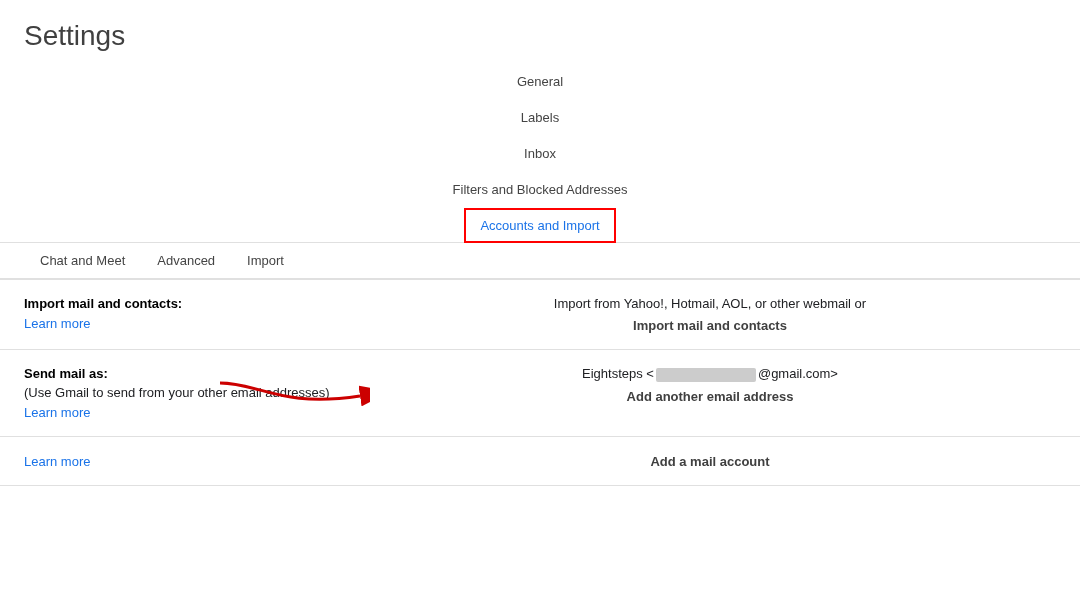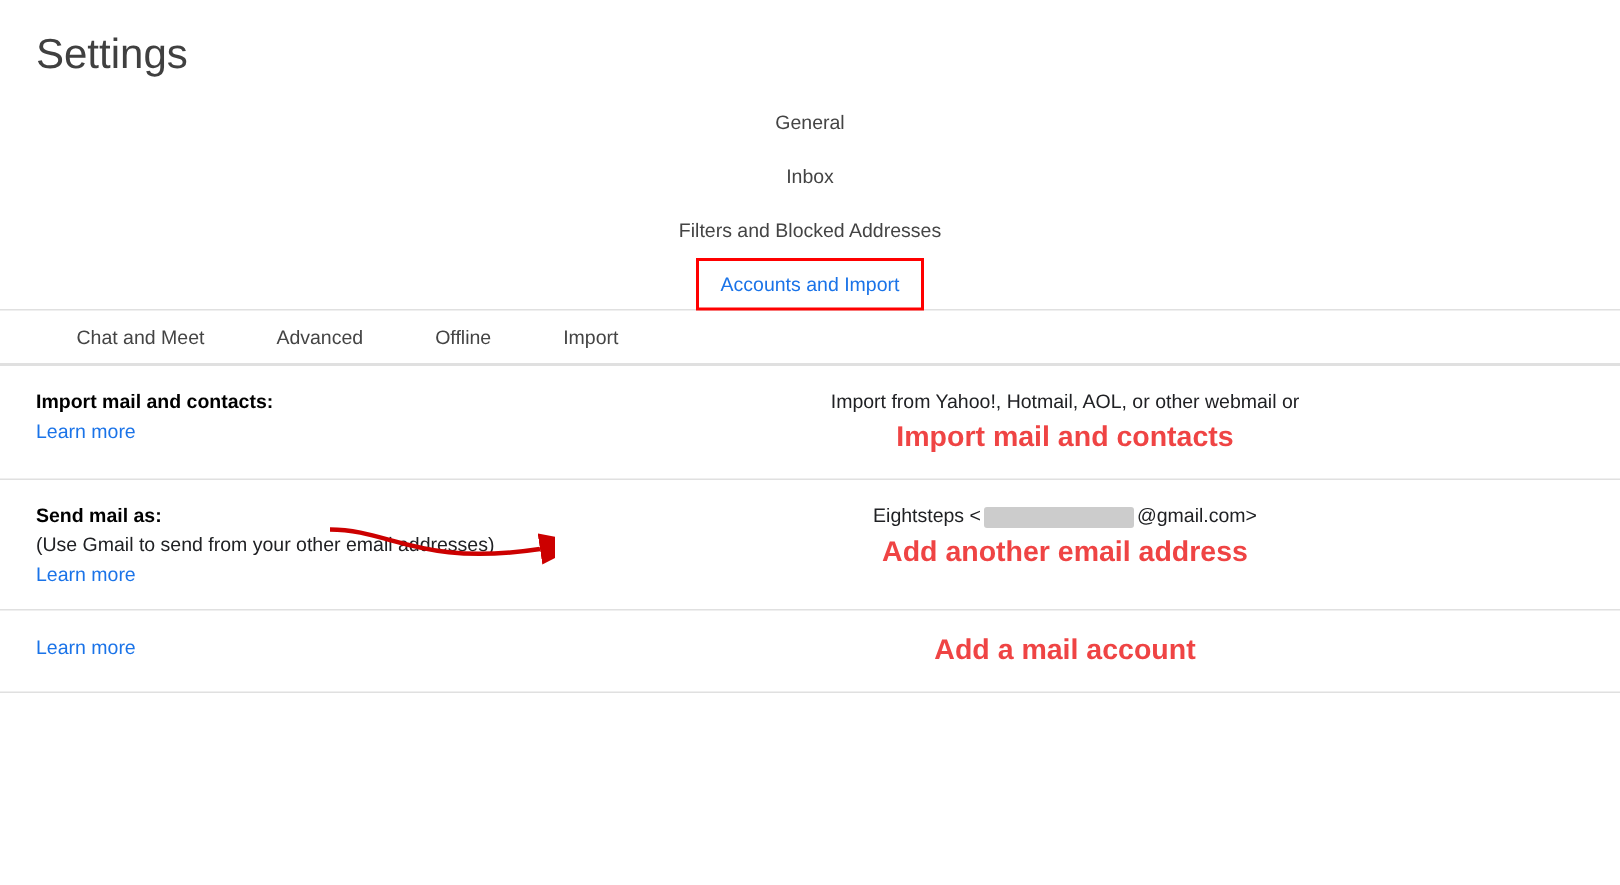--- a/index.html
+++ b/index.html
@@ -26,22 +26,22 @@
       border-bottom: 1px solid #e0e0e0;
       padding: 0 24px;
       gap: 0;
       flex-direction: column;
     }
 
     .tabs-row-2 {
       display: flex;
       align-items: center;
       border-bottom: 2px solid #e0e0e0;
-      padding: 0 35px;
-      gap: 16px;
+      padding: 0 24px;
+      gap: 0;
     }
 
     .tab {
       padding: 10px 16px;
       font-size: 13px;
       color: #444;
       cursor: pointer;
       white-space: nowrap;
       text-decoration: none;
       display: inline-block;
@@ -100,22 +100,22 @@
       text-align: center;
     }
 
     .settings-value-text {
       font-size: 13px;
       color: #202124;
       margin-bottom: 6px;
     }
 
     .settings-action-link {
-      color: #ef4444;
-      font-size: 19px;
+      color: #404040;
+      font-size: 13px;
       font-weight: bold;
       text-decoration: none;
       cursor: pointer;
     }
 
     .send-mail-row {
       position: relative;
     }
 
     .arrow-container {
@@ -150,29 +150,29 @@
       margin-bottom: -2px;
     }
   </style>
 </head>
 <body>
 
 <h1 class="page-title">Settings</h1>
 
 <div class="tabs-row-1">
   <a class="tab">General</a>
+  <a class="tab">Labels</a>
   <a class="tab">Inbox</a>
   <a class="tab">Filters and Blocked Addresses</a>
   <a class="tab active-boxed">Accounts and Import</a>
 </div>
 
 <div class="tabs-row-2">
   <a class="row2-tab">Chat and Meet</a>
   <a class="row2-tab">Advanced</a>
-  <a class="row2-tab">Offline</a>
   <a class="row2-tab">Import</a>
 </div>
 
 <div class="content-area">
 
   <div class="settings-row">
     <div class="settings-label">
       <div class="settings-label-title">Import mail and contacts:</div>
       <a class="learn-more-link">Learn more</a>
     </div>

